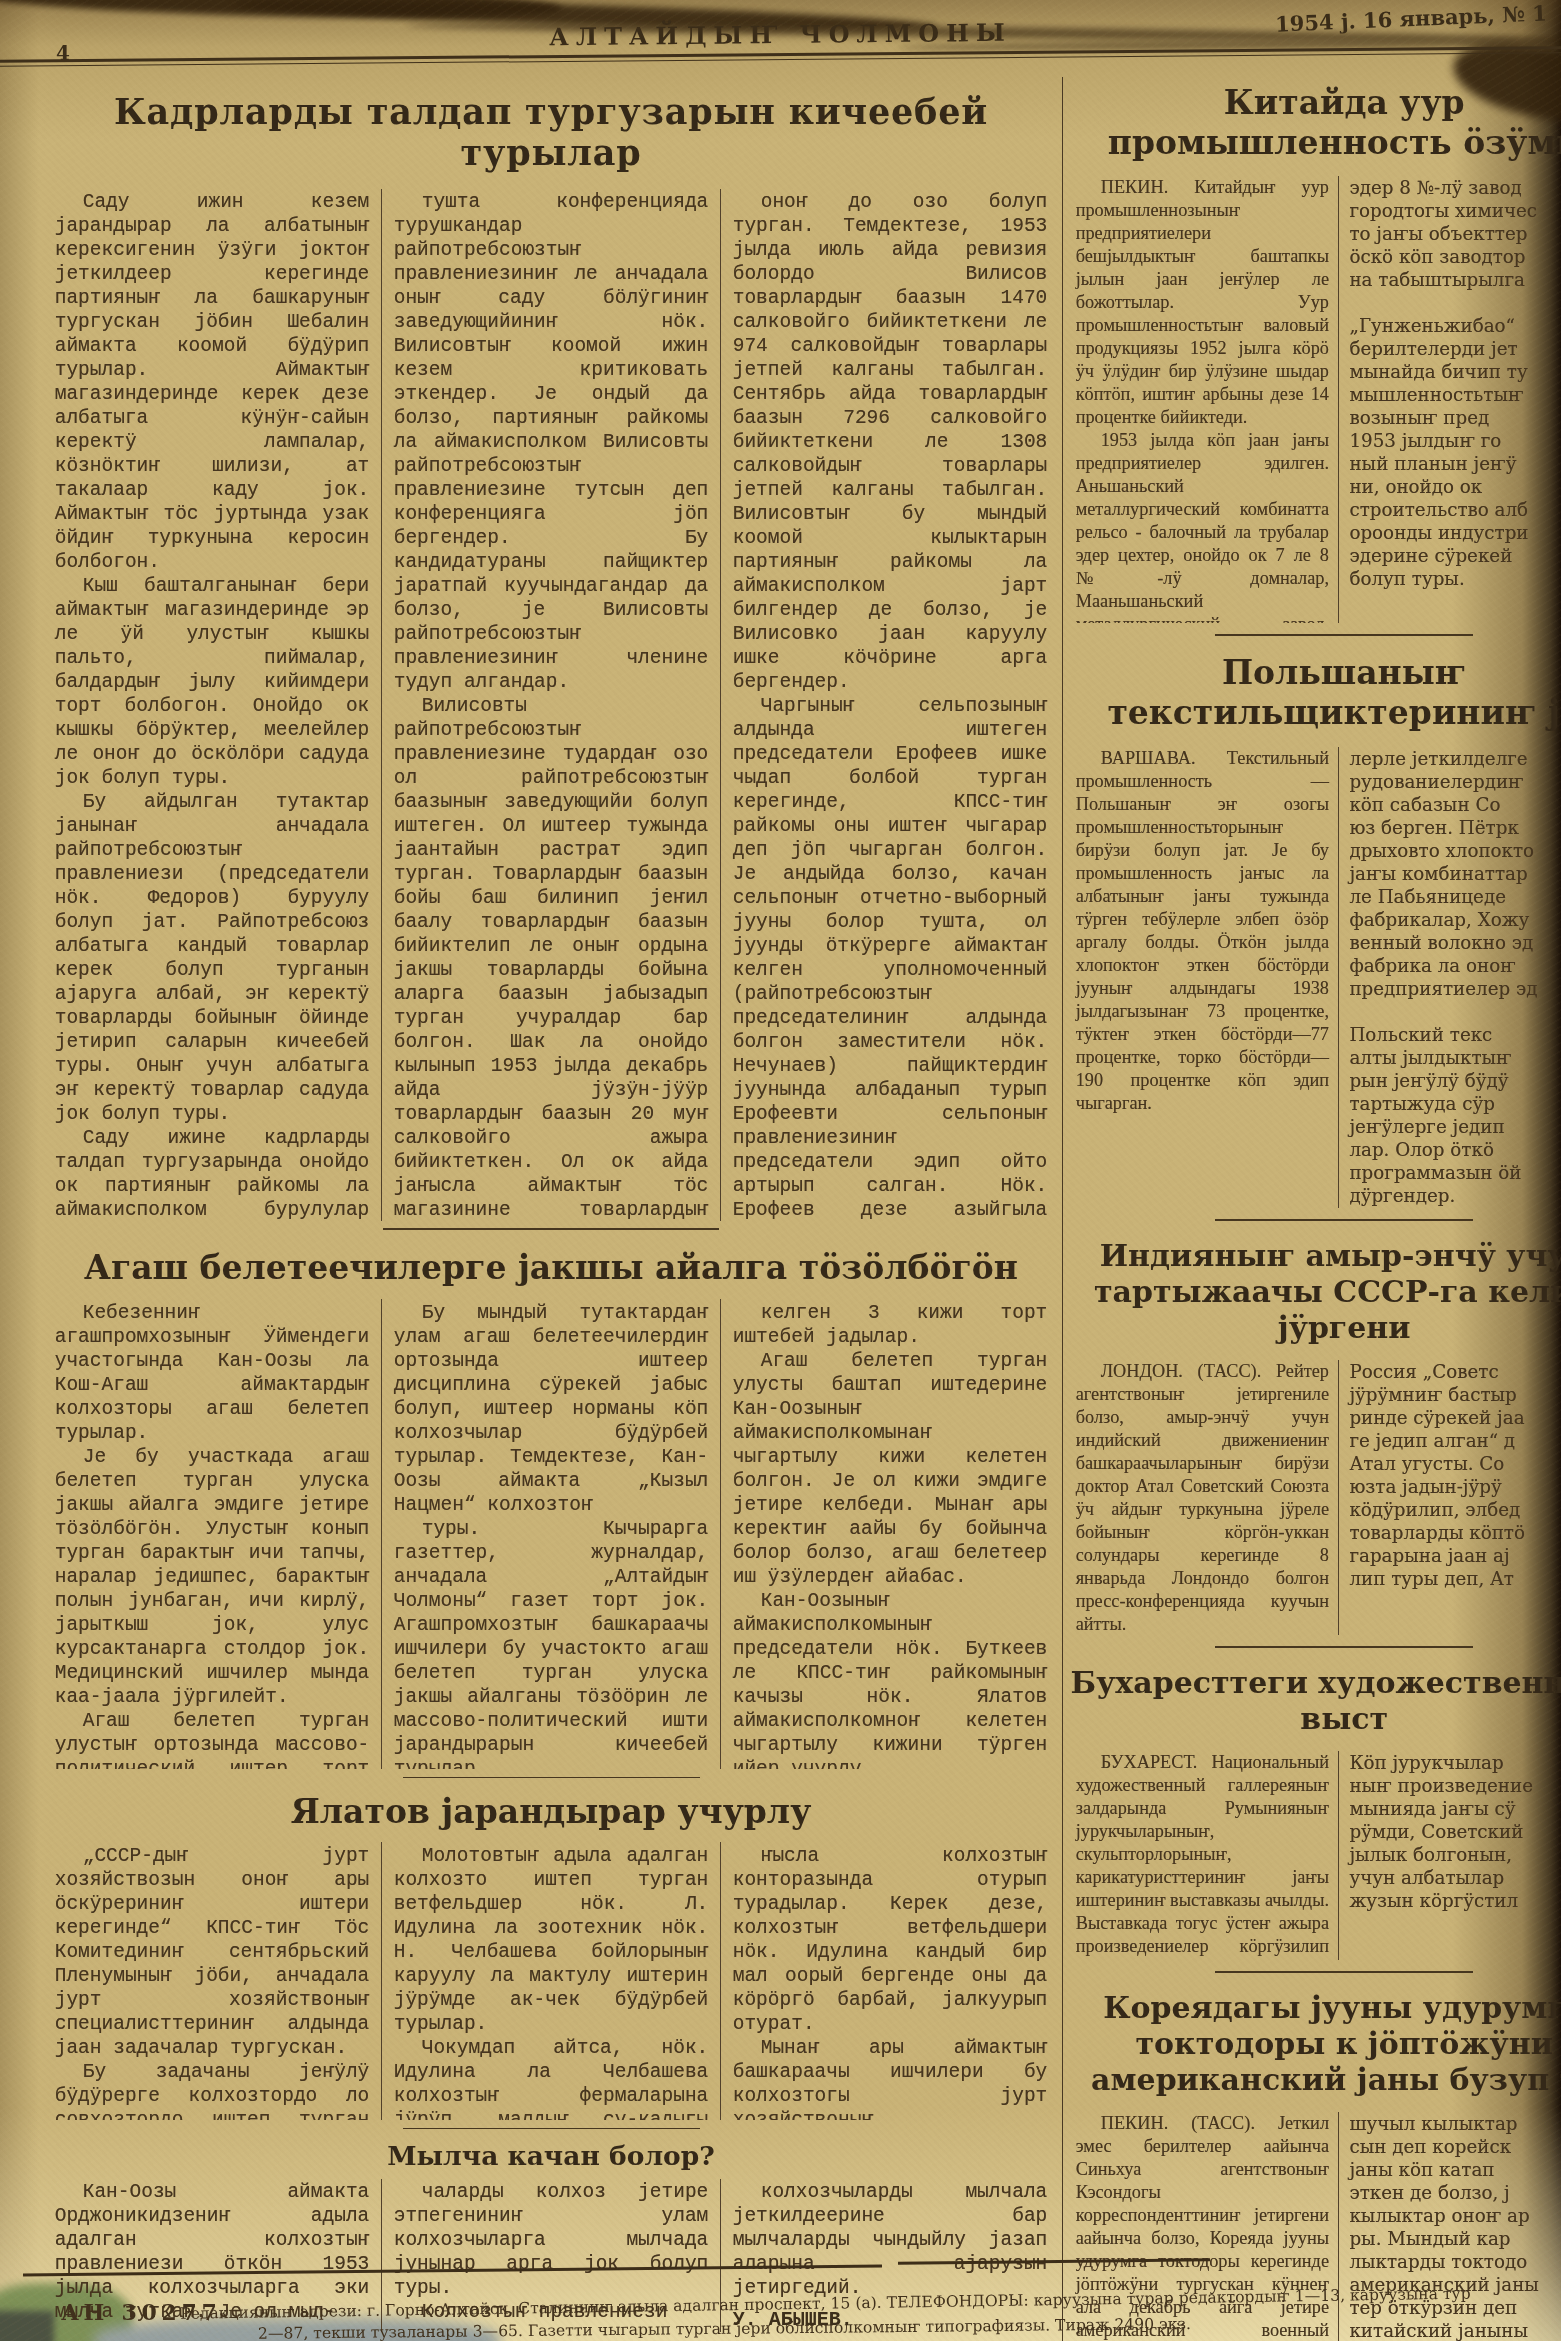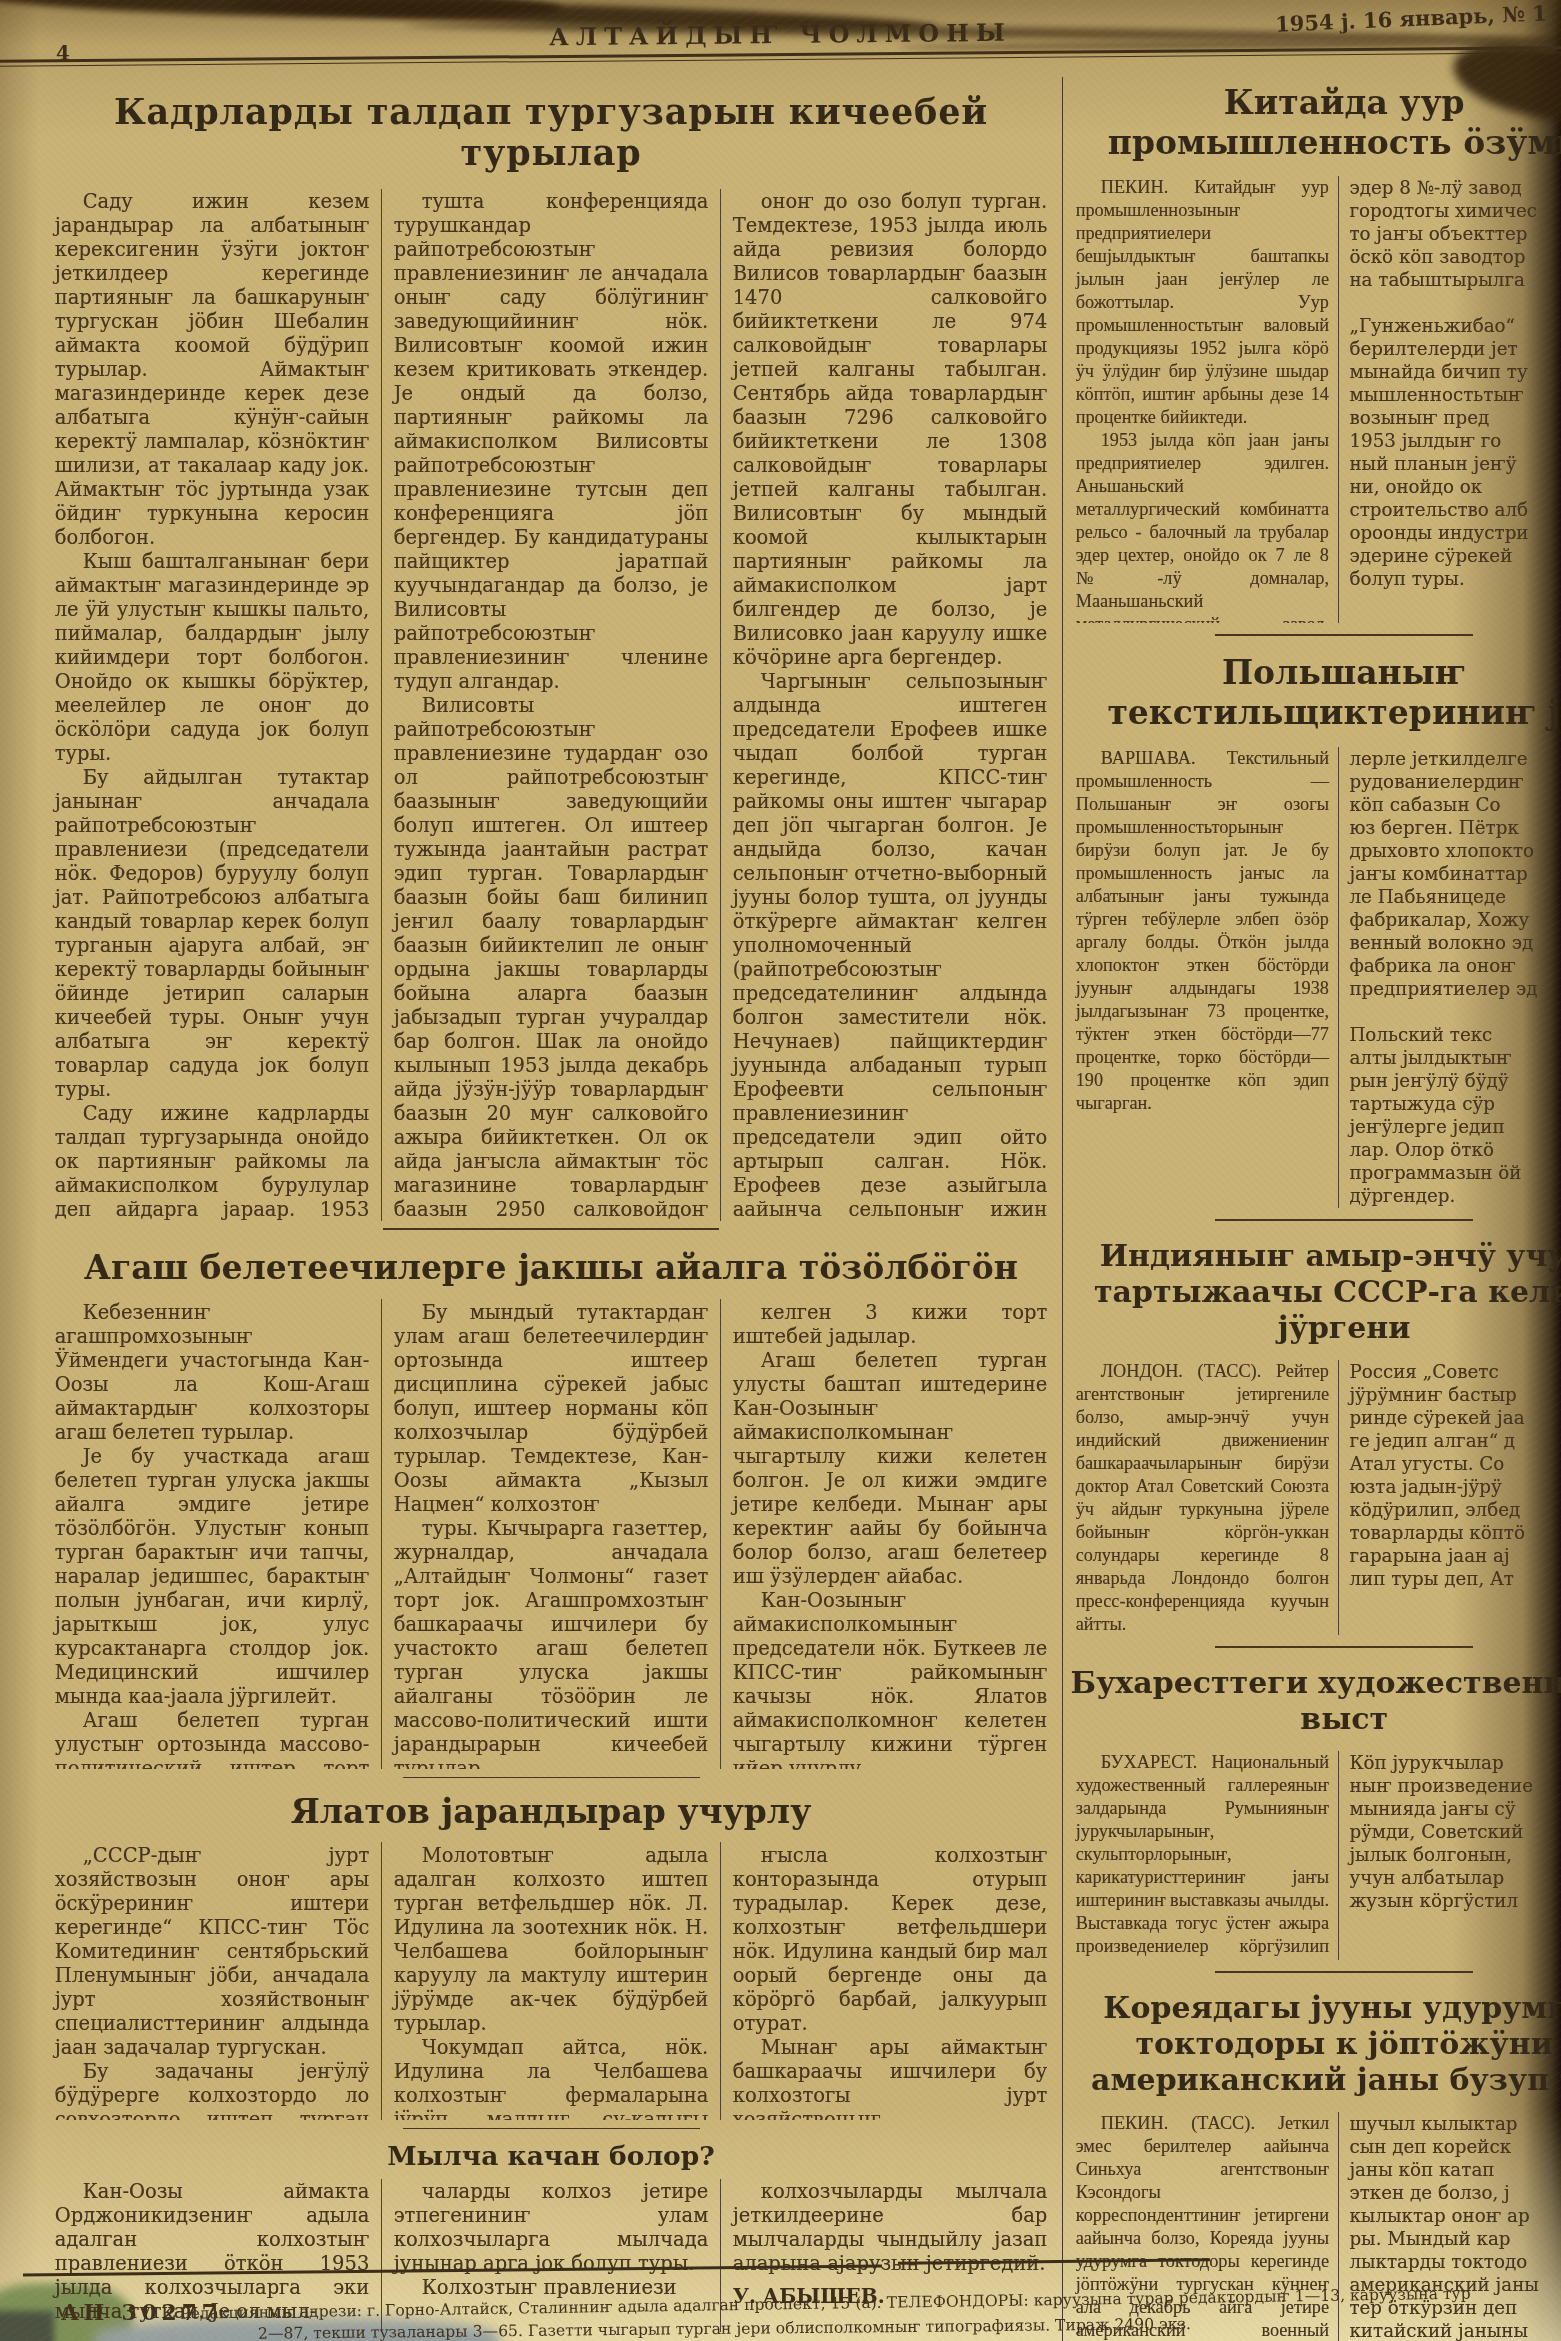--- a/index.html
+++ b/index.html
@@ -50,21 +50,21 @@
 
   h1,h2{font-weight:bold;color:#342818;text-align:center;margin:0;
         font-family:"DejaVu Serif","Liberation Serif",serif;}
   .hl-a1{font-size:35px;padding:19px 0 15.6px 0;letter-spacing:0.8px;}
   .hl-a2{font-size:33px;padding:15.6px 0 12.5px 0;}
   .hl-a3{font-size:33px;padding:12.5px 0 11px 0;}
   .hl-a4{font-size:26.5px;padding:9.4px 0 7.8px 0;}
   .hl-r{font-size:33px;line-height:1.2;padding:11px 0 14px 0;}
   .hl-r.small{font-size:30px;}
 
-  .cols{display:flex;overflow:hidden;}
+  .cols{display:flex;overflow:hidden;font-family:Liberation Mono, monospace;}
   .col{flex:1 1 0;padding:1.6px 11.7px 0 11.7px;overflow:hidden;}
   .col + .col{border-left:1.2px solid #51402a;}
   .para{margin:0;text-indent:28px;text-align:justify;font-size:19.5px;line-height:24px;
         color:#46351f;text-shadow:0 0 0.5px rgba(70,53,31,.55);}
   .h-a1 .cols{height:1032px;}
   .h-a2 .cols{height:470px;}
   .h-a3 .cols{height:278px;}
   .h-a4 .cols{height:153px;}
   .byline{margin:7.8px 4.7px 0 0;text-align:left;font-weight:bold;font-size:20px;color:#3c2e1a;text-indent:0;}
   .sep{width:336px;margin:7.8px auto 1.6px auto;border-top:2.3px solid #46361f;}

